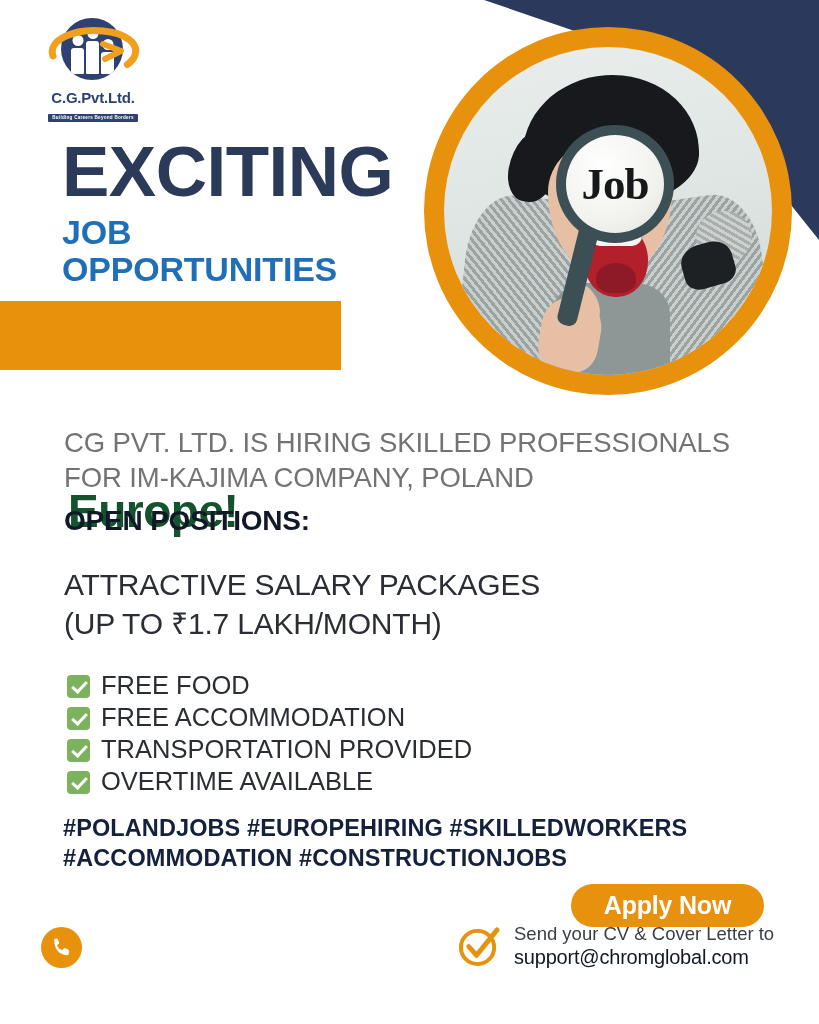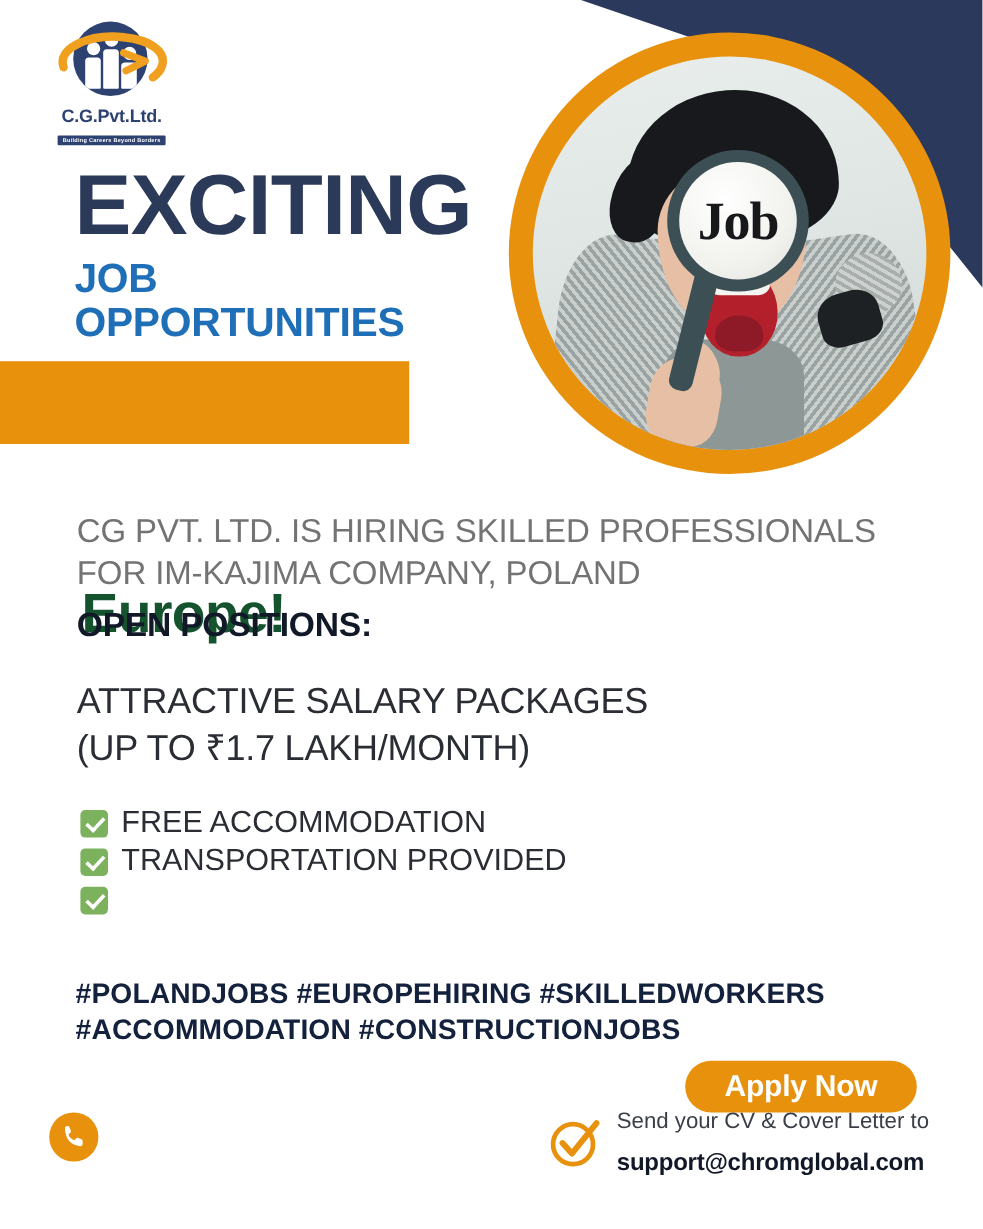--- a/index.html
+++ b/index.html
@@ -476,24 +476,23 @@
   }
   .email-lines { line-height: 1.2; }
   .email-top {
     font-size: 18.5px;
     font-weight: 400;
     color: #3A3F47;
     letter-spacing: 0px;
   }
   .email-addr {
     font-size: 20px;
-    font-weight: 700;
+    font-weight: 400;
     color: #111827;
     letter-spacing: -0.2px;
-    margin-top: 12px;
   }
 </style>
 </head>
 <body>
 
 <div id="poster">
 
   <div class="navy-wedge"></div>
 
   <div class="photo-ring">
@@ -557,28 +556,33 @@
   <div class="open-positions">OPEN POSITIONS:</div>
 
   <div class="salary">
     <span>ATTRACTIVE SALARY PACKAGES</span><br>
     <span>(UP TO ₹1.7 LAKH/MONTH)</span>
   </div>
 
   <div class="benefits">
     <div class="benefit-row">
       <span class="check-box"></span>
+      <span class="benefit-label">FREE FOOD</span>
+    </div>
+    <div class="benefit-row">
+      <span class="check-box"></span>
       <span class="benefit-label">FREE ACCOMMODATION</span>
     </div>
     <div class="benefit-row">
       <span class="check-box"></span>
       <span class="benefit-label">TRANSPORTATION PROVIDED</span>
     </div>
     <div class="benefit-row">
       <span class="check-box"></span>
+      <span class="benefit-label">OVERTIME AVAILABLE</span>
     </div>
   </div>
 
   <div class="hashtags">
     <span>#POLANDJOBS #EUROPEHIRING #SKILLEDWORKERS</span><br>
     <span>#ACCOMMODATION #CONSTRUCTIONJOBS</span>
   </div>
 
   <button class="apply-btn">Apply Now</button>
 

